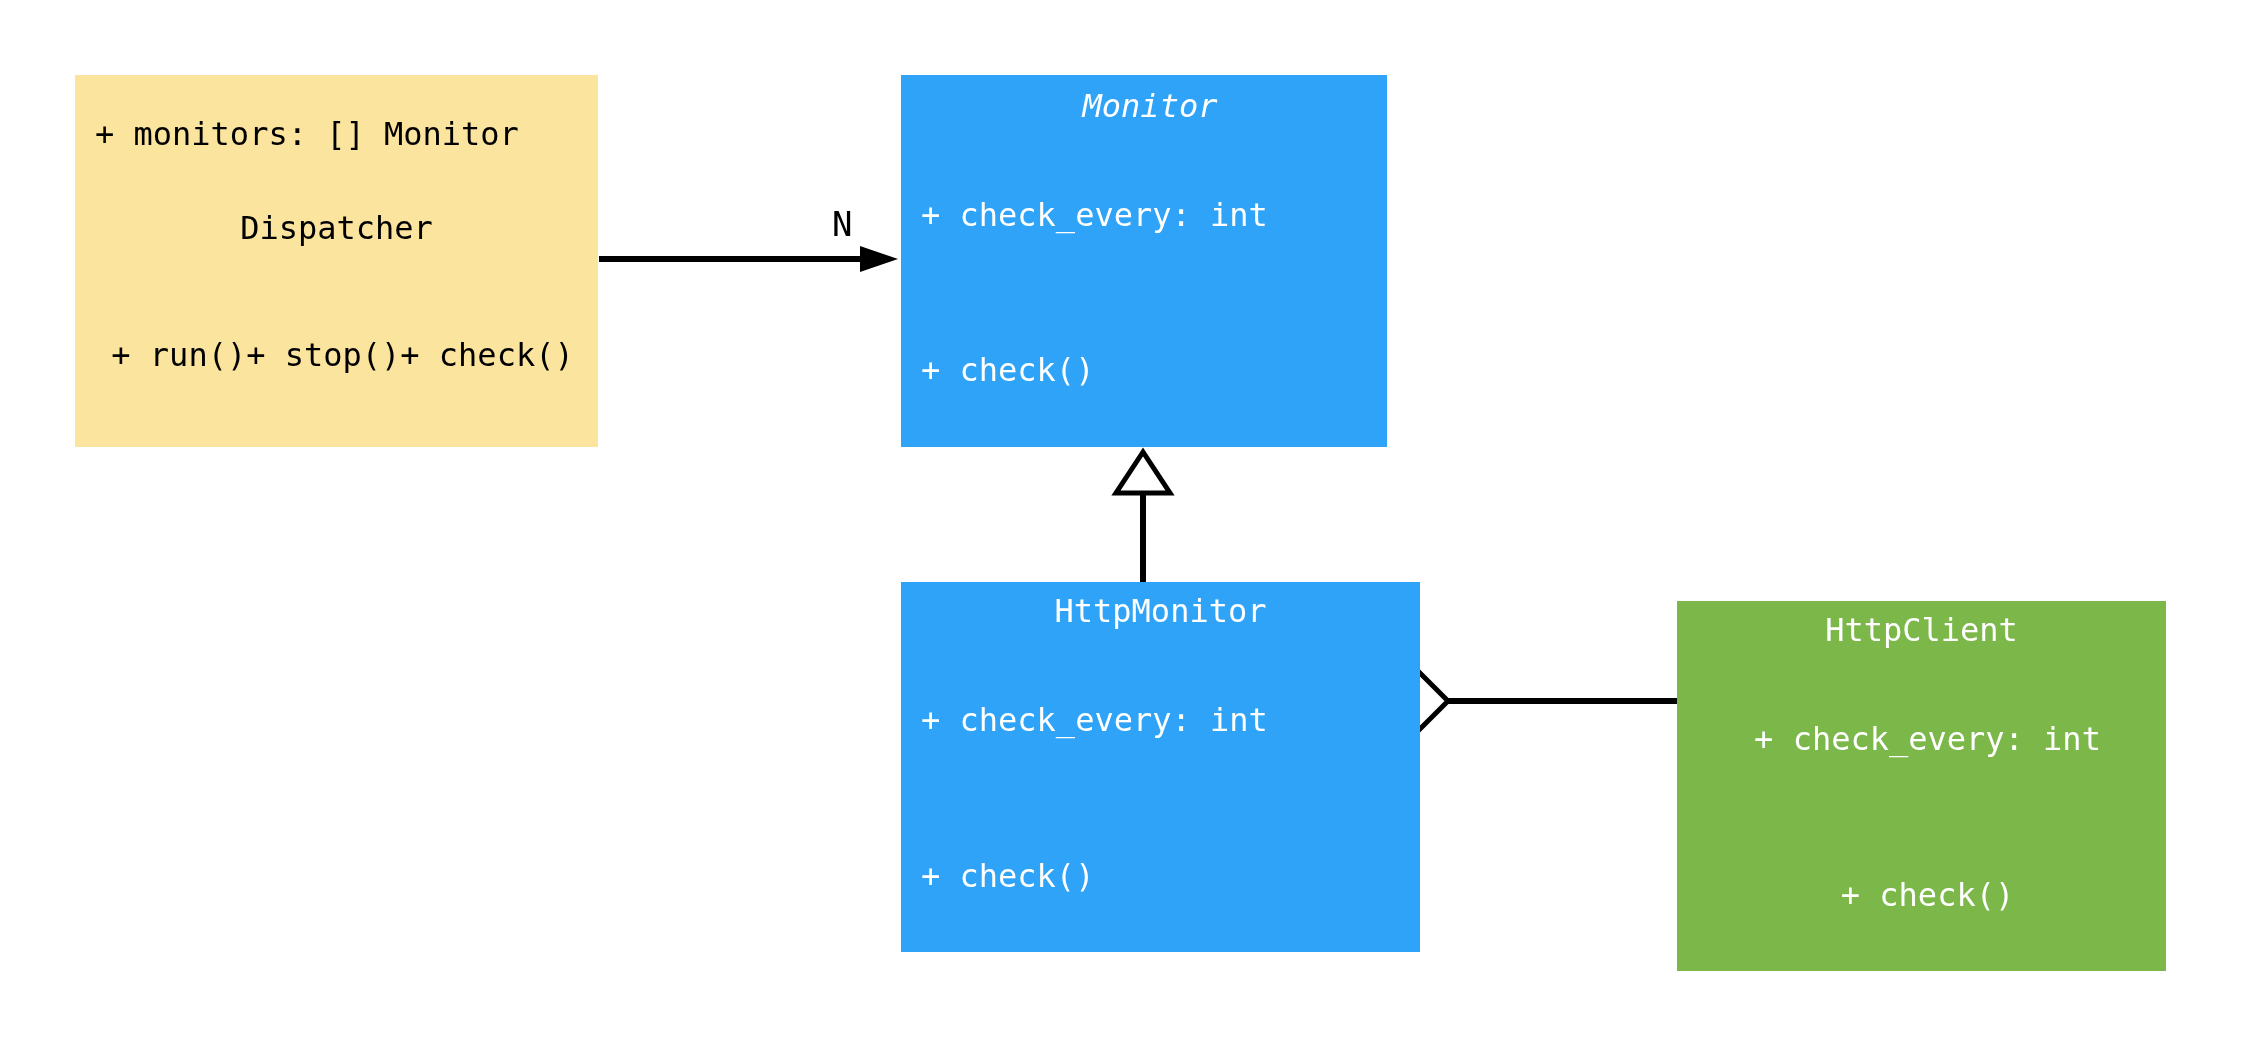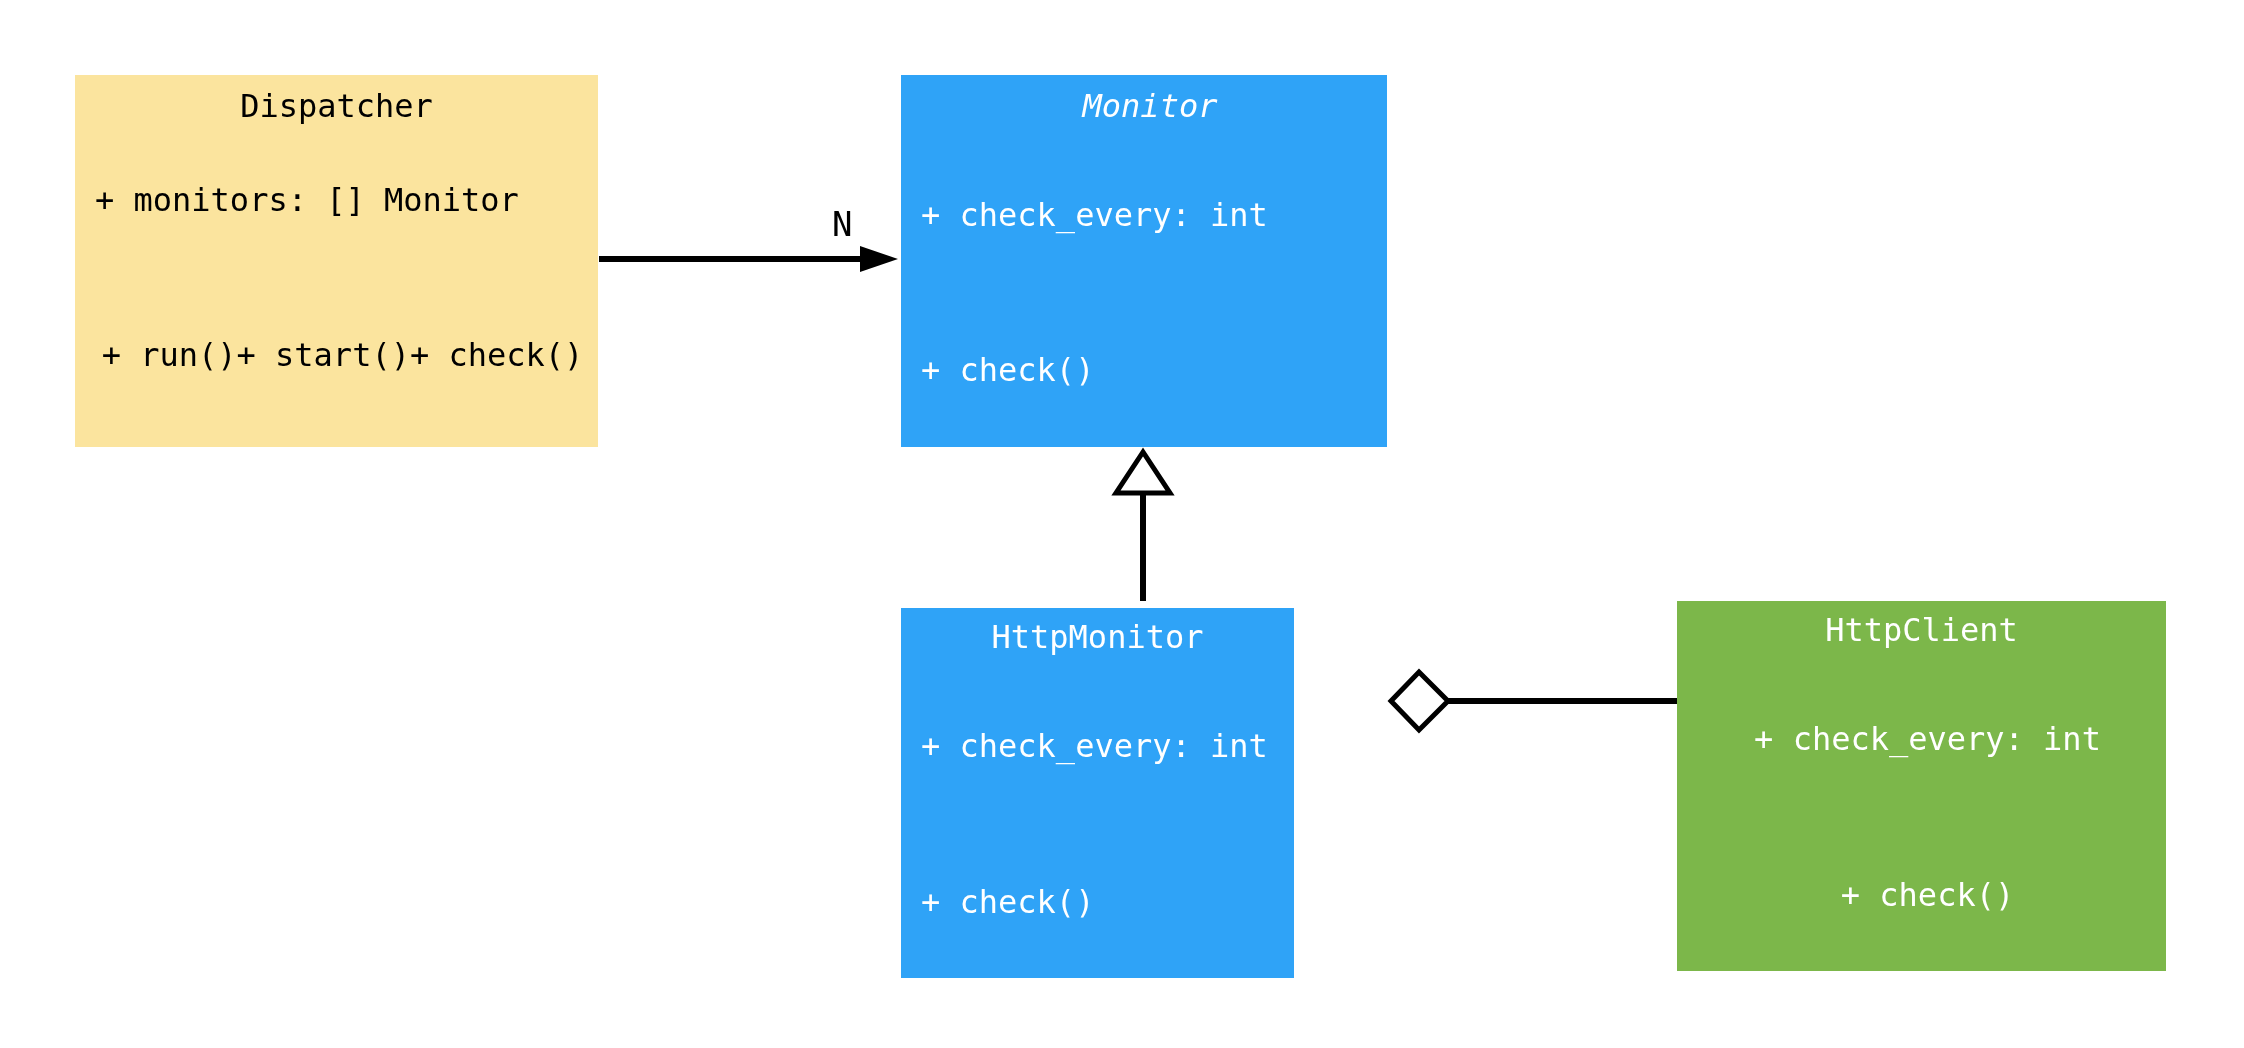--- a/index.html
+++ b/index.html
@@ -70,36 +70,36 @@
 
     <g>
       <line x1="1448" y1="701" x2="1678" y2="701" stroke="#000000" stroke-width="6"></line>
       <polygon points="1391,701 1419,672 1448,701 1419,730" fill="#ffffff" stroke="#000000" stroke-width="5"></polygon>
     </g>
   </svg>
 
   <div class="edge-label" style="left:832px; top:204px;">N</div>
 
   <div class="class-box yellow-box" style="left:75px; top:75px; width:523px;">
+    <div class="sec body-sec yellow-box" style="height:118px;">+ monitors: [] Monitor</div>
     <div class="sec title-sec yellow-box" style="height:62px;">Dispatcher</div>
-    <div class="sec body-sec yellow-box" style="height:118px;">+ monitors: [] Monitor</div>
     <div class="sec body-sec methods-col yellow-box" style="height:184px; justify-content:center;">
       <div>+ run()</div>
-      <div>+ start()</div>
+      <div>+ stop()</div>
       <div>+ check()</div>
     </div>
   </div>
 
   <div class="class-box blue-box abstract" style="left:901px; top:75px; width:486px;">
     <div class="sec title-sec blue-box" style="height:62px;">Monitor</div>
     <div class="sec body-sec blue-box" style="height:148px;">+ check_every: int</div>
     <div class="sec body-sec blue-box" style="height:154px;">+ check()</div>
   </div>
 
-  <div class="class-box blue-box" style="left:901px; top:608px; width:393px;border-radius:16px;">
+  <div class="class-box blue-box" style="left:901px; top:582px; width:519px;border-radius:16px;">
     <div class="sec title-sec blue-box" style="height:58px;">HttpMonitor</div>
     <div class="sec body-sec blue-box" style="height:152px;">+ check_every: int</div>
     <div class="sec body-sec blue-box" style="height:152px;">+ check()</div>
   </div>
 
   <div class="class-box green-box" style="left:1677px; top:601px; width:489px;">
     <div class="sec title-sec green-box" style="height:58px;">HttpClient</div>
     <div class="sec body-sec green-box" style="height:152px;">+ check_every: int</div>
     <div class="sec body-sec green-box" style="height:152px;">+ check()</div>
   </div>

